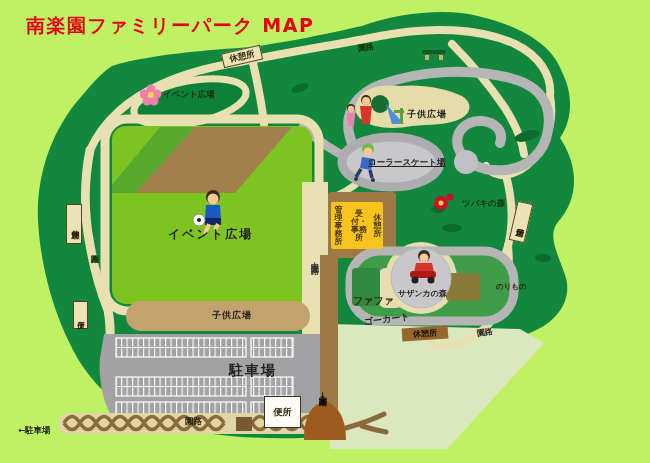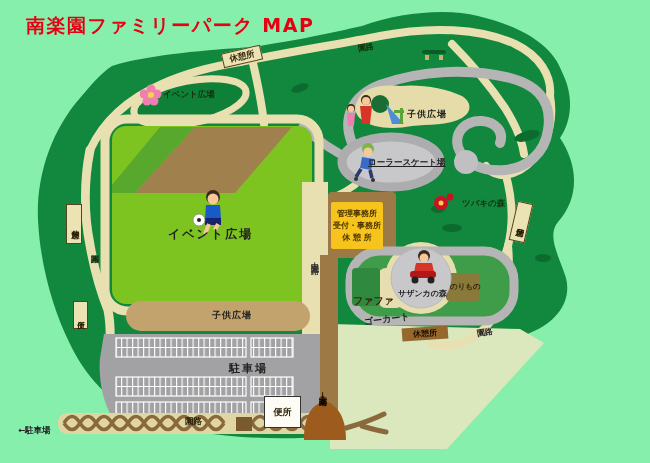--- a/index.html
+++ b/index.html
@@ -1,26 +1,26 @@
 <!DOCTYPE html>
 <html><head>
 <meta charset="utf-8">
 <style>
   html,body{margin:0;padding:0;background:#fcfaee;font-family:"DejaVu Sans","Liberation Sans",sans-serif;}
-  .stage{position:relative;width:650px;height:463px;background:#86efac;overflow:hidden;text-align:center;}
+  .stage{position:relative;width:650px;height:463px;background:#bef264;overflow:hidden;text-align:center;}
   .stage svg.mapart{position:absolute;left:0;top:0;}
   .lbl{position:absolute;color:#222;font-weight:bold;white-space:nowrap;line-height:1;}
   .green-lbl{color:#14310e;}
   .vert{writing-mode:vertical-rl;text-orientation:upright;}
   .signbox{position:absolute;display:flex;align-items:center;justify-content:center;
            background:#ece3b4;border:1.5px solid #55431d;color:#2a1d04;font-weight:bold;
            box-sizing:border-box;}
   .title{position:absolute;left:26px;top:13px;font-size:19px;font-weight:bold;color:#e60012;letter-spacing:1.5px;}
   .office{position:absolute;left:331px;top:202px;width:52px;height:47px;background:#f6c41c;
-          display:flex;flex-direction:column;align-items:center;justify-content:center;gap:4px;
+          display:flex;flex-direction:row;align-items:center;justify-content:center;gap:4px;
           font-size:8px;font-weight:bold;color:#4a3300;border-radius:2px;}
   .office div{line-height:1;}
   .icon{position:absolute;}
 </style>
 </head>
 <body>
 
 <div class="stage">
 
   <svg class="mapart" width="650" height="463" viewBox="0 0 650 463">
@@ -218,29 +218,29 @@
   <div class="lbl vert" style="left:310px;top:255px;font-size:8px;color:#333;letter-spacing:2px;">中央園路</div>
 
   <div class="signbox vert" style="left:73px;top:301px;width:15px;height:28px;font-size:7.5px;">便所</div>
 
   <div class="lbl" style="left:212px;top:311px;font-size:9px;letter-spacing:1px;">子供広場</div>
 
   <div class="lbl" style="left:353px;top:296px;font-size:10px;color:#33250a;">ファファ</div>
 
   <div class="lbl" style="left:398px;top:290px;font-size:8px;">サザンカの森</div>
 
-  <div class="lbl" style="left:450px;top:283px;font-size:7.5px;color:#2e2408;">のりもの</div>
+  <div class="lbl" style="left:450px;top:283px;font-size:7.5px;color:#2e2408;padding-left:46px;">のりもの</div>
 
   <div class="lbl" style="left:364px;top:315px;font-size:9px;transform:rotate(-7deg);">ゴーカート</div>
 
   <div class="signbox" style="left:402px;top:327px;width:46px;height:13px;font-size:8px;background:#96682e;border:none;color:#1c0e00;transform:rotate(-4deg);">休憩所</div>
 
   <div class="lbl" style="left:477px;top:329px;font-size:8px;transform:rotate(-10deg);">園路</div>
 
-  <div class="lbl" style="left:193px;top:363px;font-size:11px;letter-spacing:2px;padding-left:36px;">駐車場</div>
+  <div class="lbl" style="left:193px;top:363px;font-size:14px;letter-spacing:2px;padding-left:36px;">駐車場</div>
 
   <div class="signbox" style="left:264px;top:396px;width:37px;height:32px;font-size:9px;background:#fdfdf5;border:1.5px solid #333;">便所</div>
 
   <div class="lbl" style="left:185px;top:417px;font-size:8.5px;color:#2a2008;">園路</div>
 
   <div class="lbl" style="left:18px;top:426px;font-size:8.5px;">←駐車場</div>
 
   <div class="lbl vert" style="left:318px;top:391px;font-size:8px;color:#140a00;">南楽園↓</div>
 
 </div>

